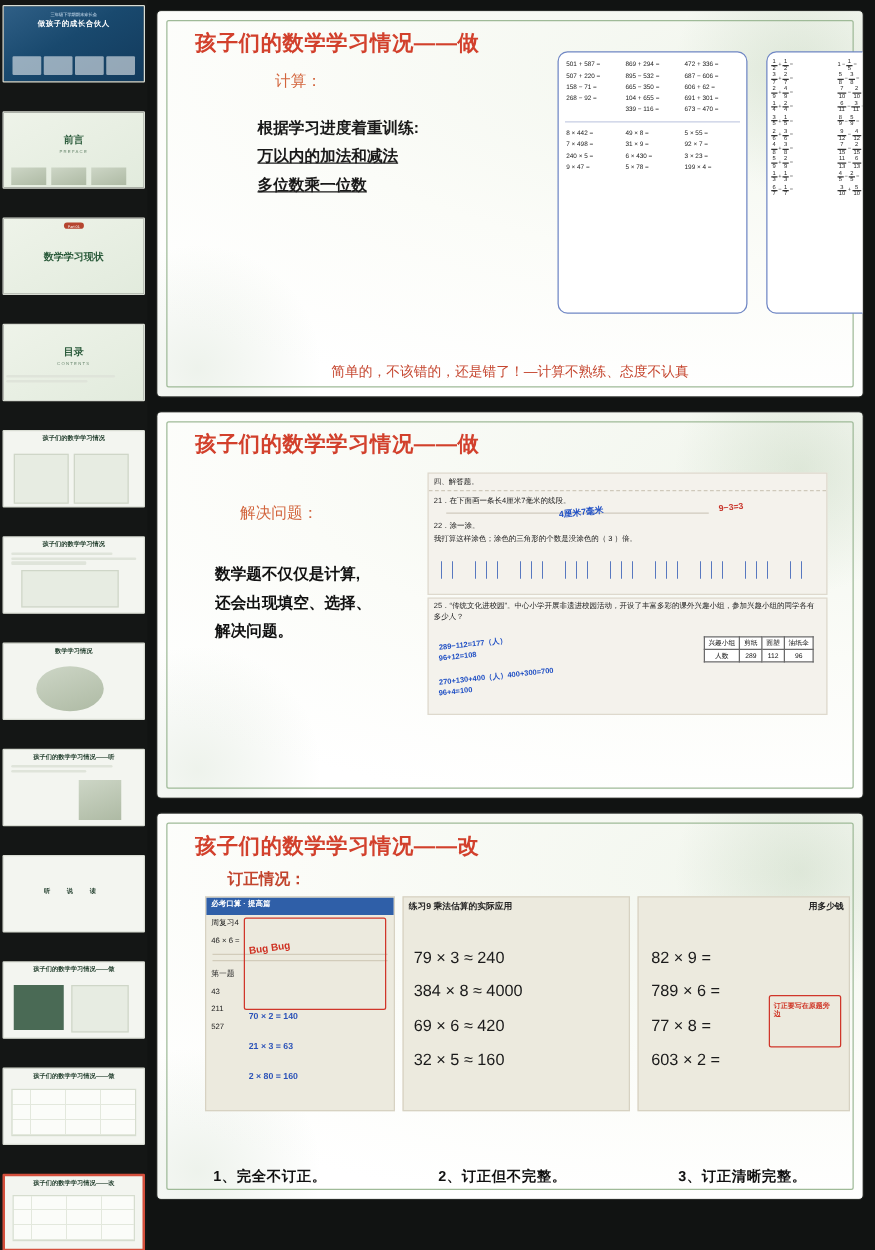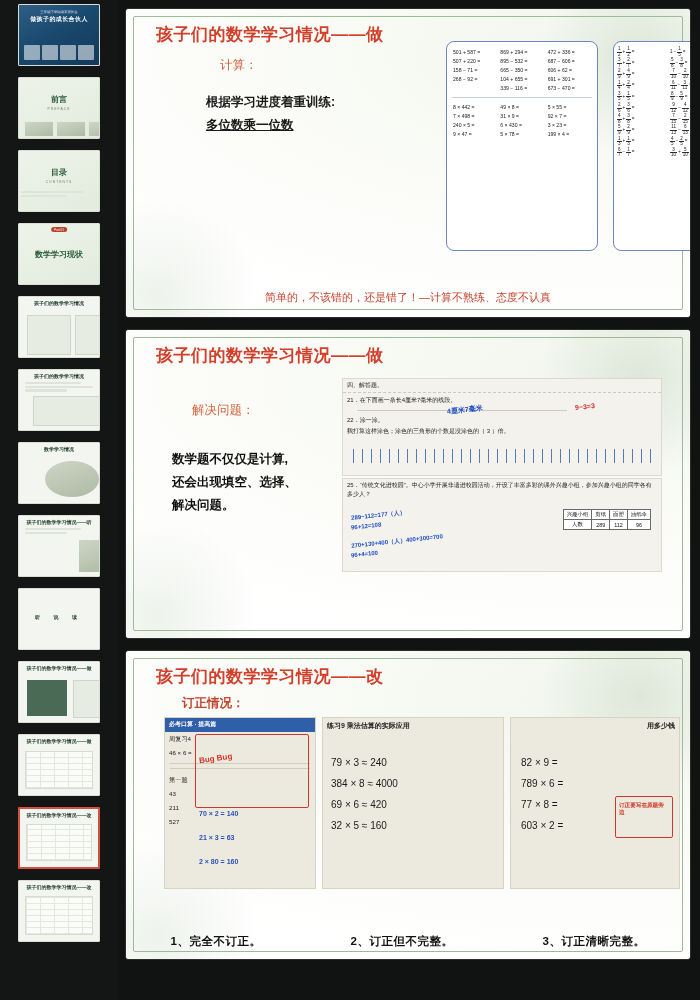--- a/index.html
+++ b/index.html
@@ -17,22 +17,22 @@
   
   .rail{
     width:118px;height:1000px;
     background:#141615;
     padding:4px 0 0 0;
     box-sizing:border-box;
     overflow:hidden;
     position:relative;
   }
   .thumb{
-    width:82px;
-    margin:0 auto 11px auto;
+    width:114px;
+    margin:0 auto 23px auto;
     background:#f3f5f0;
     border:1px solid #d9ddd4;
     box-sizing:border-box;
     position:relative;
     overflow:hidden;
     border-radius:1px;
   }
   .thumb.sel{border:2px solid #d44f3c;}
   .thumb-inner{
     position:absolute;inset:0;
@@ -233,21 +233,21 @@
     position:absolute;border:1.4px solid #d0362a;border-radius:2px;
   }
   .work .redink{position:absolute;color:#cf3324;font-size:8px;font-weight:bold;}
   .work .blueink{position:absolute;color:#2a51b8;font-size:7px;font-weight:bold;}
   .s3-foot{
     position:absolute;left:0;right:0;bottom:10px;
     display:flex;justify-content:space-around;
     font-size:11.5px;color:#111;font-weight:bold;
   }
   .s3-foot span{letter-spacing:.5px;}
-  .eqcol{position:absolute;font-size:10px;color:#1b1b1b;line-height:2.1;}
+  .eqcol{position:absolute;font-size:13px;color:#1b1b1b;line-height:2.1;}
 </style>
 </head>
 <body>
 
 <div class="app">
 
   <div class="rail">
 
     <div class="thumb cover" style="height:62px">
       <div class="c-s">三年级下学期期末家长会</div>
@@ -262,29 +262,29 @@
 
     <div class="thumb greenhdr" style="height:62px">
       <div class="g-t">前言</div>
       <div class="g-s">PREFACE</div>
       <div class="t-photo" style="left:6px;top:44px;width:28px;height:14px"></div>
       <div class="t-photo" style="left:38px;top:44px;width:28px;height:14px"></div>
       <div class="t-photo" style="left:70px;top:44px;width:28px;height:14px"></div>
     </div>
 
     <div class="thumb greenhdr" style="height:62px">
+      <div class="badge">Part 01</div>
+      <div class="g-t" style="top:42%">数学学习现状</div>
+    </div>
+
+    <div class="thumb greenhdr" style="height:62px">
       <div class="g-t">目录</div>
       <div class="g-s">CONTENTS</div>
       <div class="t-line m" style="margin-top:40px"></div>
       <div class="t-line s"></div>
-    </div>
-
-    <div class="thumb greenhdr" style="height:62px">
-      <div class="badge">Part 01</div>
-      <div class="g-t" style="top:42%">数学学习现状</div>
     </div>
 
     <div class="thumb" style="height:62px">
       <div class="thumb-inner">
         <div class="t-title">孩子们的数学学习情况</div>
       </div>
       <div class="t-block" style="left:8px;top:18px;width:42px;height:38px"></div>
       <div class="t-block" style="left:56px;top:18px;width:42px;height:38px"></div>
     </div>
 
@@ -356,20 +356,21 @@
       <div class="bg-wash"></div>
       <div class="bg-leaf"></div>
       <div class="bg-leaf2"></div>
       <div class="frame"></div>
 
       <div class="s-title">孩子们的数学学习情况——做</div>
       <div class="s-sub s1-label">计算：</div>
 
       <div class="s1-body">
         <div>根据学习进度着重训练:</div>
+        <div style="text-decoration:underline">万以内的加法和减法</div>
         <div style="text-decoration:underline">多位数乘一位数</div>
       </div>
 
       <div class="s1-boxA">
         <table>
           <tbody>
               <tr>
             <td>501 + 587 =</td>
             <td>869 + 294 =</td>
             <td>472 + 336 =</td>

